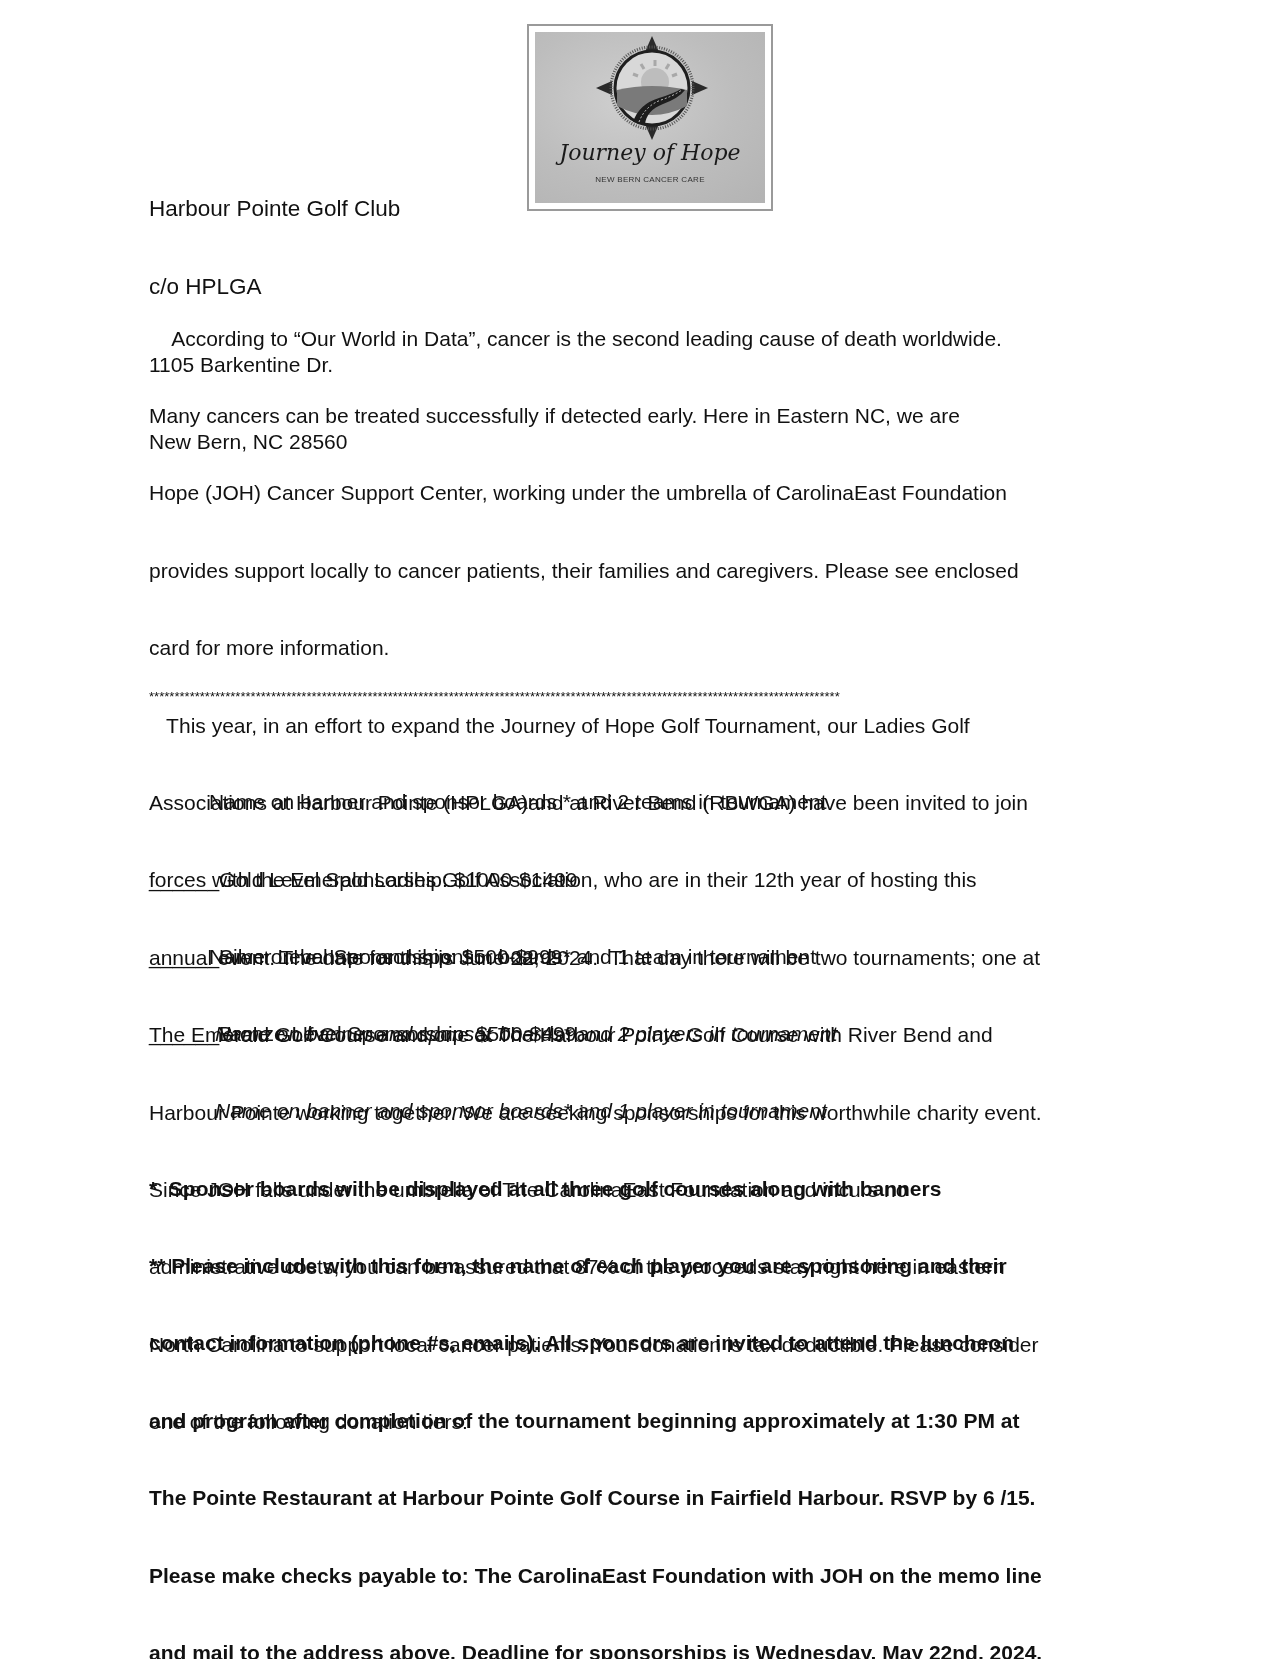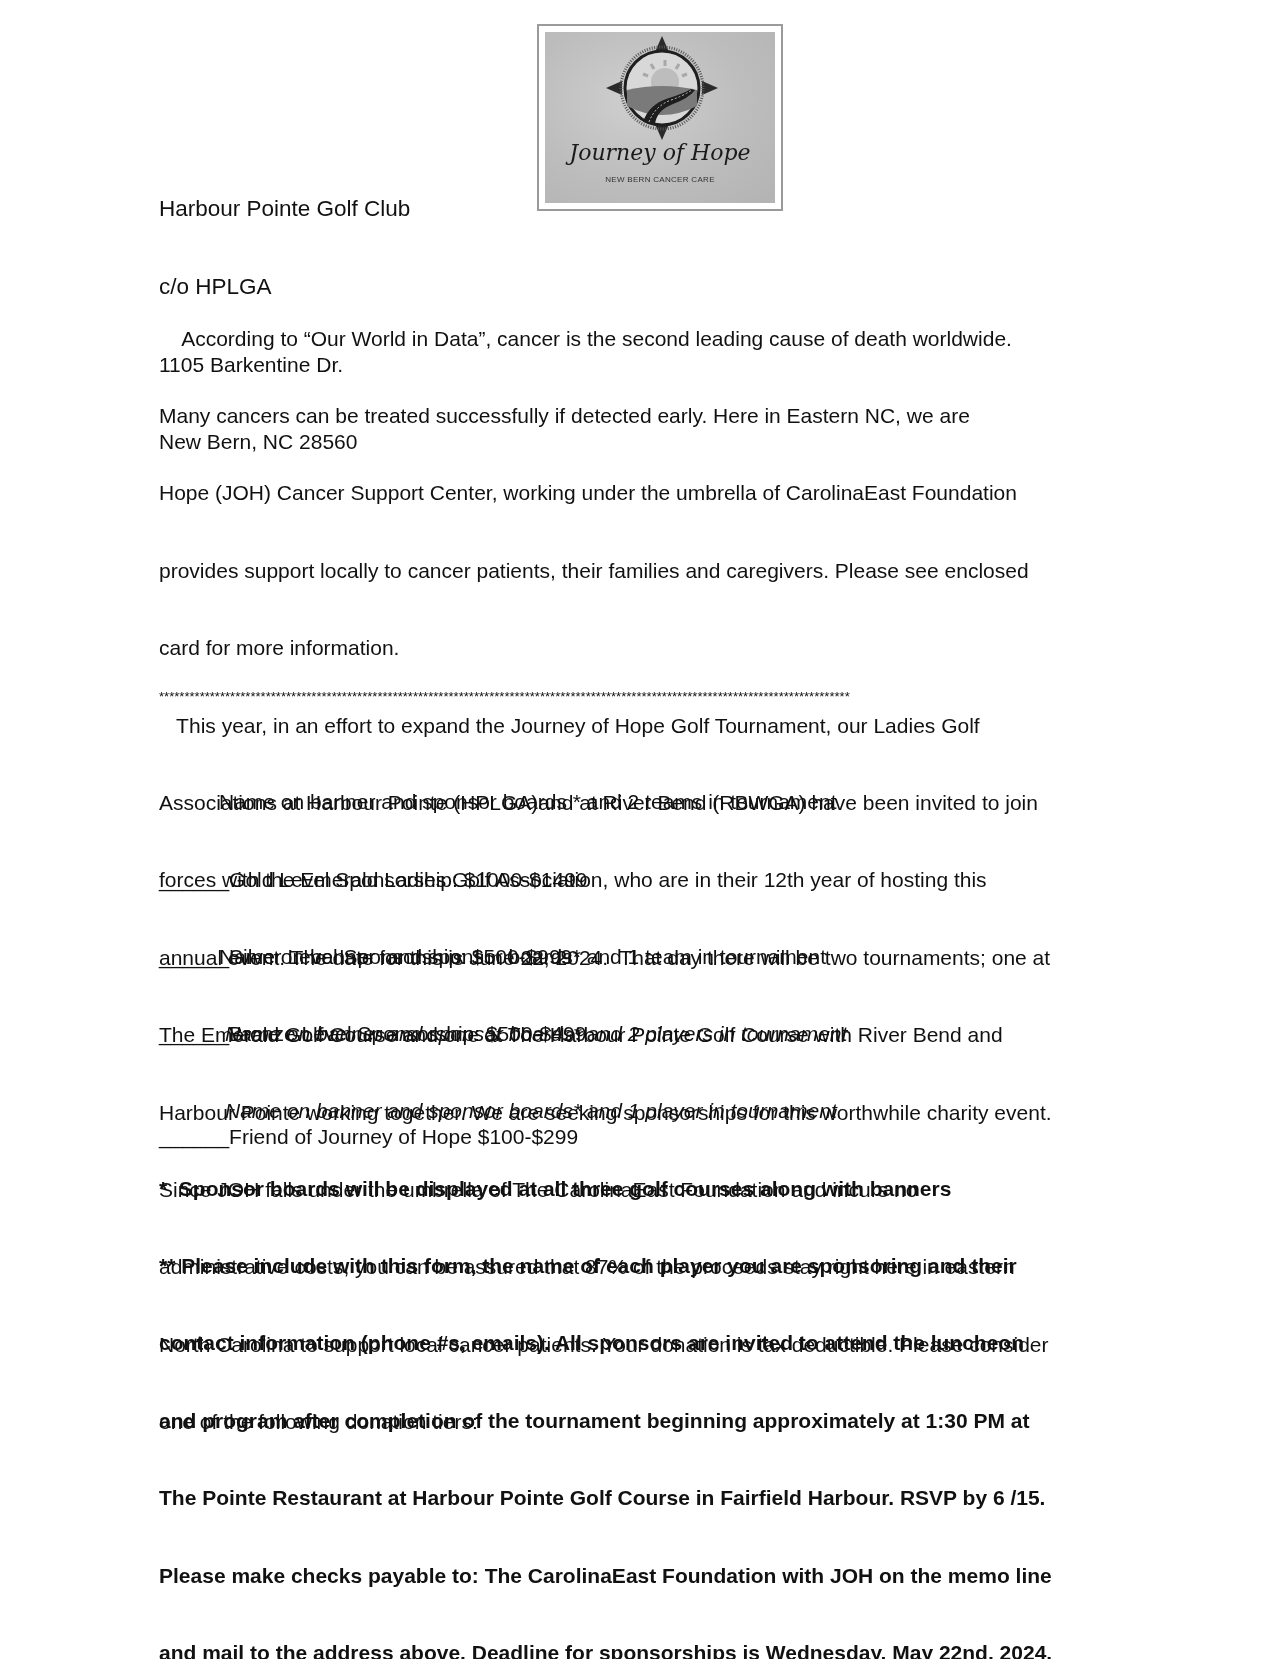--- a/index.html
+++ b/index.html
@@ -1,18 +1,18 @@
 <!DOCTYPE html>
 <html><head>
 <meta charset="utf-8">
 <style>
   html, body { margin: 0; padding: 0; background: #ffffff; }
   body { width: 1282px; height: 1659px; position: relative; overflow: hidden;
          font-family: "Liberation Sans", sans-serif; color: #111; }
-  .page { position: absolute; left: 16px; top: 0; width: 1212px; height: 1659px; }
+  .page { position: absolute; left: 6px; top: 0; width: 1212px; height: 1659px; }
   .logo-frame { position: absolute; left: 521px; top: 24px; width: 246px; height: 187px;
                 border: 2px solid #9a9a9a; background: #fff; padding: 0; box-sizing: border-box; }
   .logo-inner { position: absolute; left: 6px; top: 6px; right: 6px; bottom: 6px;
                 background: radial-gradient(ellipse at 40% 40%, #cfcfcf 0%, #bdbdbd 55%, #b3b3b3 100%); }
   .logo-inner svg { position: absolute; left: 0; top: 0; }
   .logo-script { position: absolute; left: 0; right: 0; top: 108px; text-align: center;
                  font-family: "DejaVu Serif", serif; font-style: italic; font-size: 22px; color: #1a1a1a; }
   .logo-sub { position: absolute; left: 0; right: 0; top: 143px; text-align: center;
               font-size: 8px; color: #333; letter-spacing: 0.3px; }
   .text { position: absolute; left: 143px; font-size: 21px; line-height: 25.8px; white-space: pre; }
@@ -102,23 +102,20 @@
   <div class="text tier" style="top:892px;">
     <div><span>______</span><span>Silver Level Sponsorship: $500-$999</span></div>
     <div class="desc d2">Name on banner and sponsor boards* and 2 players in tournament</div>
   </div>
 
   <div class="text tier" style="top:969px;">
     <div><span>______</span><span>Bronze Level Sponsorship: $500-$499</span></div>
     <div class="desc d2">Name on banner and sponsor boards* and 1 player in tournament</div>
   </div>
 
-  <div class="text tier" style="top:1072px;">
-    <div><span>______</span><span>Friend of Journey of Hope $100-$299</span></div>
-  </div>
 
   <div class="text para" style="top:1124px;">
     <div class="bold">*  Sponsor boards will be displayed at all three golf courses along with banners</div>
     <div class="bold">** Please include with this form, the name of each player you are sponsoring and their</div>
     <div class="bold">contact information (phone #s, emails). All sponsors are invited to attend the luncheon</div>
     <div class="bold">and program after completion of the tournament beginning approximately at 1:30 PM at</div>
     <div class="bold">The Pointe Restaurant at Harbour Pointe Golf Course in Fairfield Harbour. RSVP by 6 /15.</div>
     <div class="bold">Please make checks payable to: The CarolinaEast Foundation with JOH on the memo line</div>
     <div class="bold">and mail to the address above. Deadline for sponsorships is Wednesday, May 22nd, 2024.</div>
     

